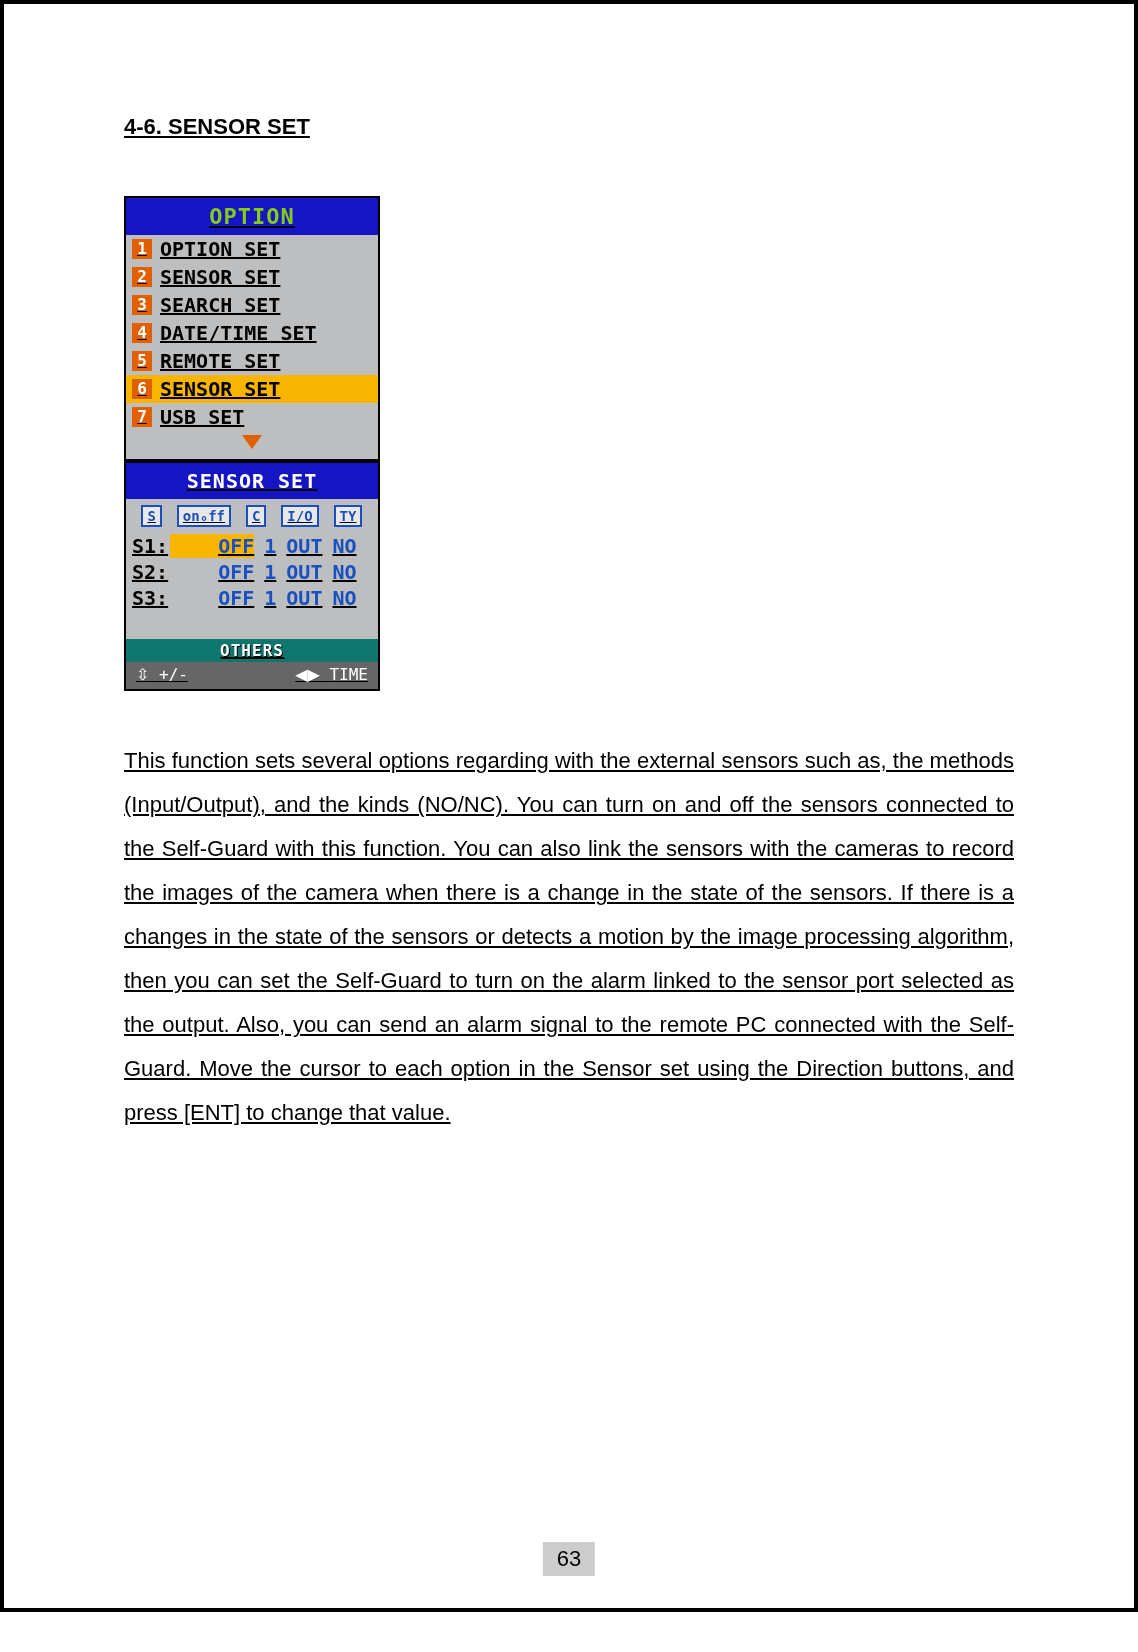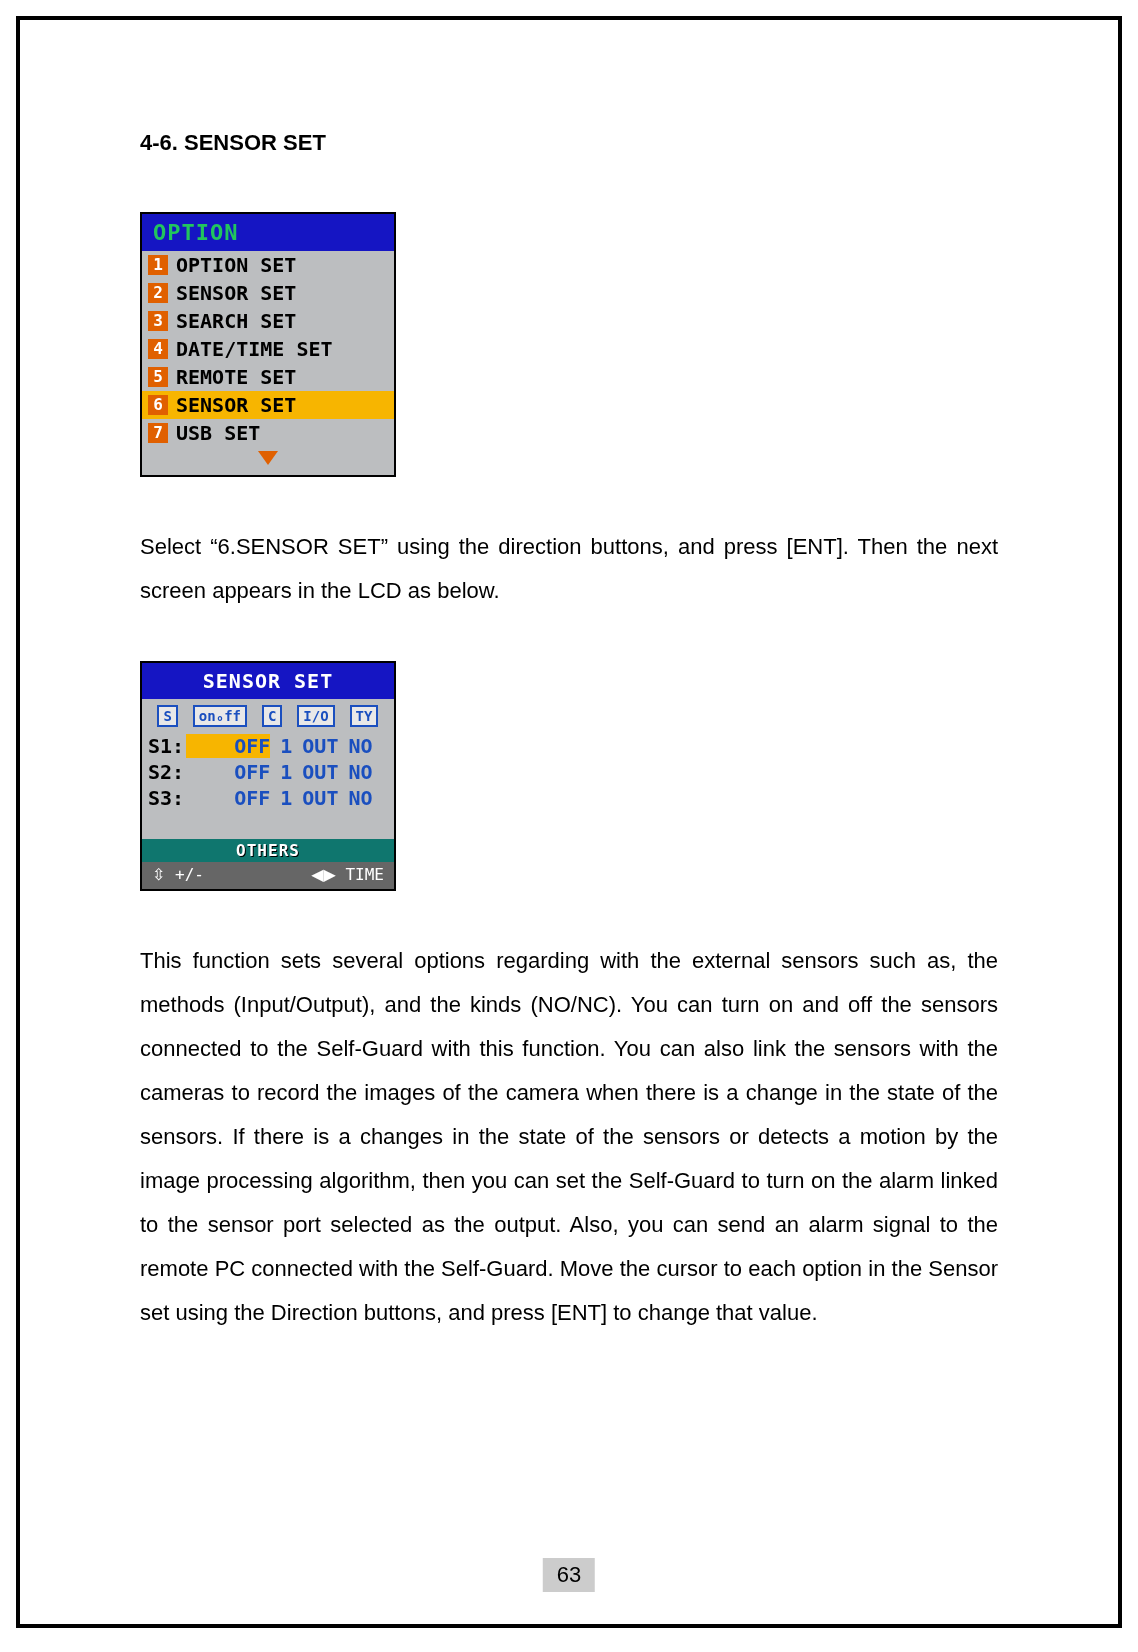--- a/index.html
+++ b/index.html
@@ -7,47 +7,48 @@
     padding: 0;
     background: #fff;
     font-family: Arial, Helvetica, sans-serif;
     width: 1138px;
     height: 1652px;
     position: relative;
     box-sizing: border-box;
   }
   .page-outer {
     border: 4px solid #000;
-    margin: 16px;
+    margin: 0;
     height: 1612px;
     box-sizing: border-box;
     padding: 110px 120px 40px 120px;
     position: relative;
+    text-decoration: underline;
   }
   .section-title {
     font-weight: bold;
     font-size: 22px;
     margin-bottom: 56px;
   }
 
   
   .option-box {
     border: 2px solid #000;
     width: 252px;
     background: #bcbec0;
   }
   .option-title {
     background: #1515c3;
-    color: #22c55e;
-    font-family: "Lucida Console", Monaco, monospace;
-    font-weight: bold;
-    font-size: 22px;
-    text-align: left;
+    color: #84cc16;
+    font-family: "Lucida Console", Monaco, monospace;
+    font-weight: bold;
+    font-size: 22px;
+    text-align: center;
     letter-spacing: 1px;
-    padding: 6px 11px;
+    padding: 6px 0;
   }
   .option-item {
     display: flex;
     align-items: center;
     font-family: "Lucida Console", Monaco, monospace;
     font-weight: bold;
     font-size: 20px;
     color: #000;
     padding: 2px 6px;
   }
@@ -206,21 +207,20 @@
     </div>
     <div class="option-item">
       <span class="option-num">7</span>
       <span>USB SET</span>
     </div>
     <div class="option-down">
       <span class="triangle-down"></span>
     </div>
   </div>
 
-  <div class="para">Select “6.SENSOR SET” using the direction buttons, and press [ENT]. Then the next screen appears in the LCD as below.</div>
 
   <div class="sensor-box">
     <div class="sensor-title">SENSOR SET</div>
     <div class="sensor-header-row">
       <span class="hdr-box">S</span>
       <span class="hdr-box">onₒff</span>
       <span class="hdr-box">C</span>
       <span class="hdr-box">I/O</span>
       <span class="hdr-box">TY</span>
     </div>

